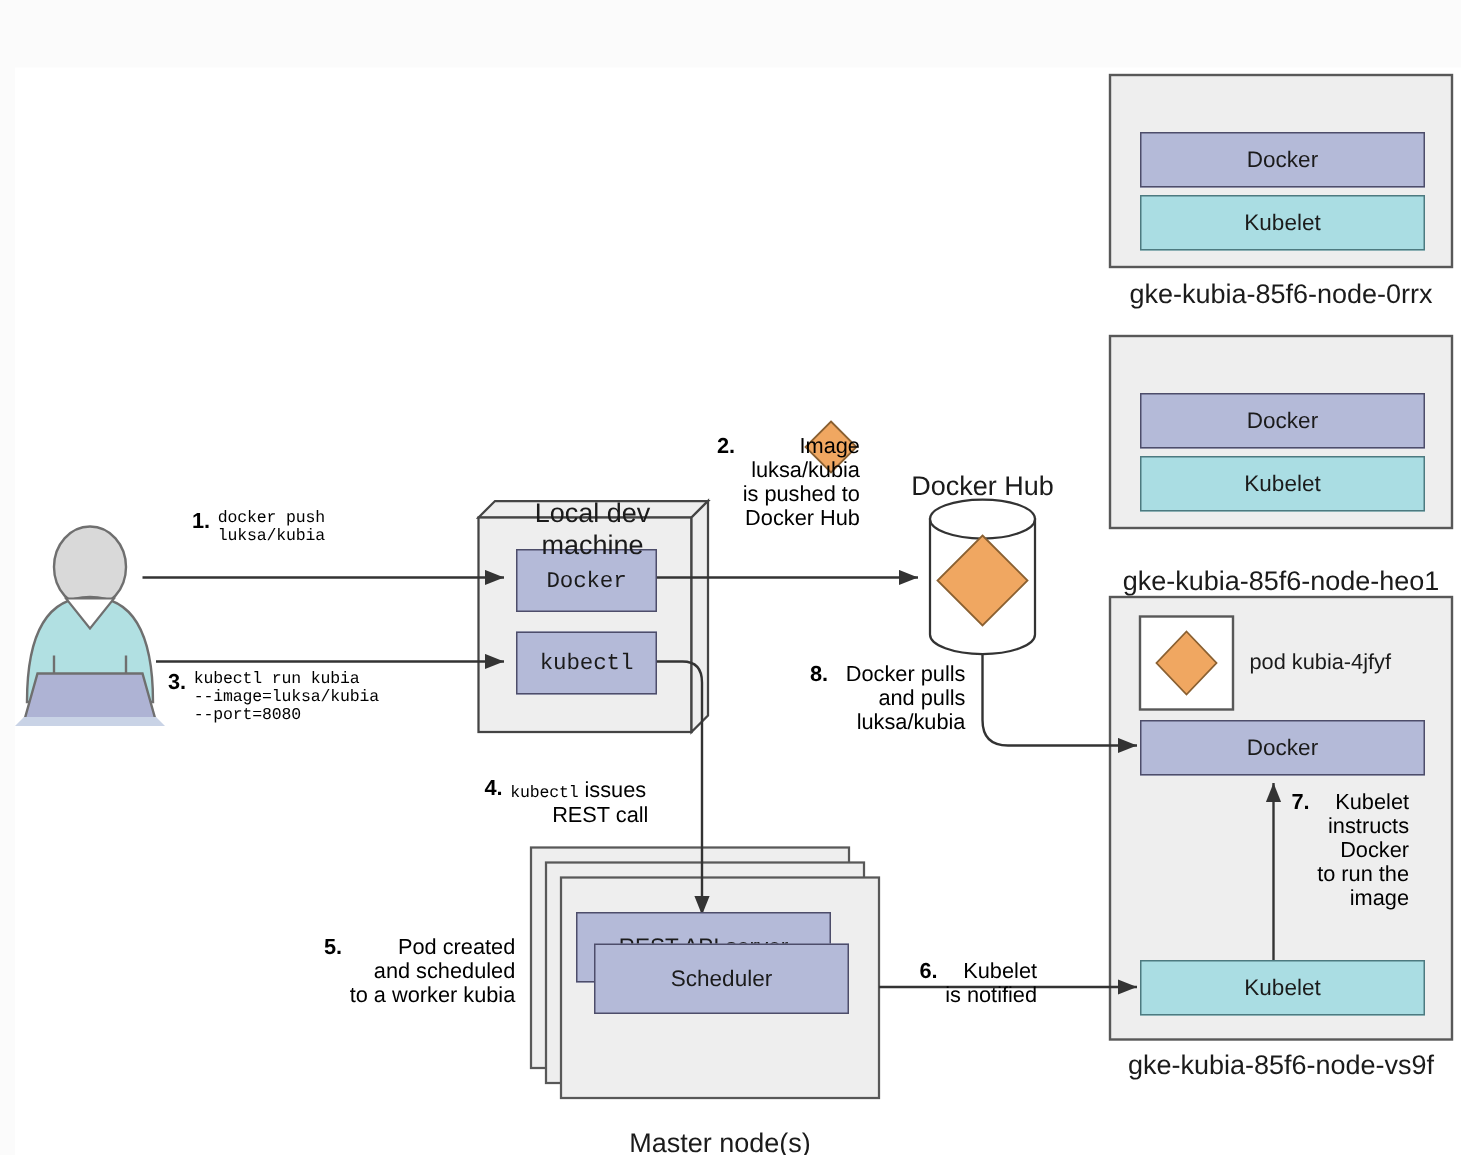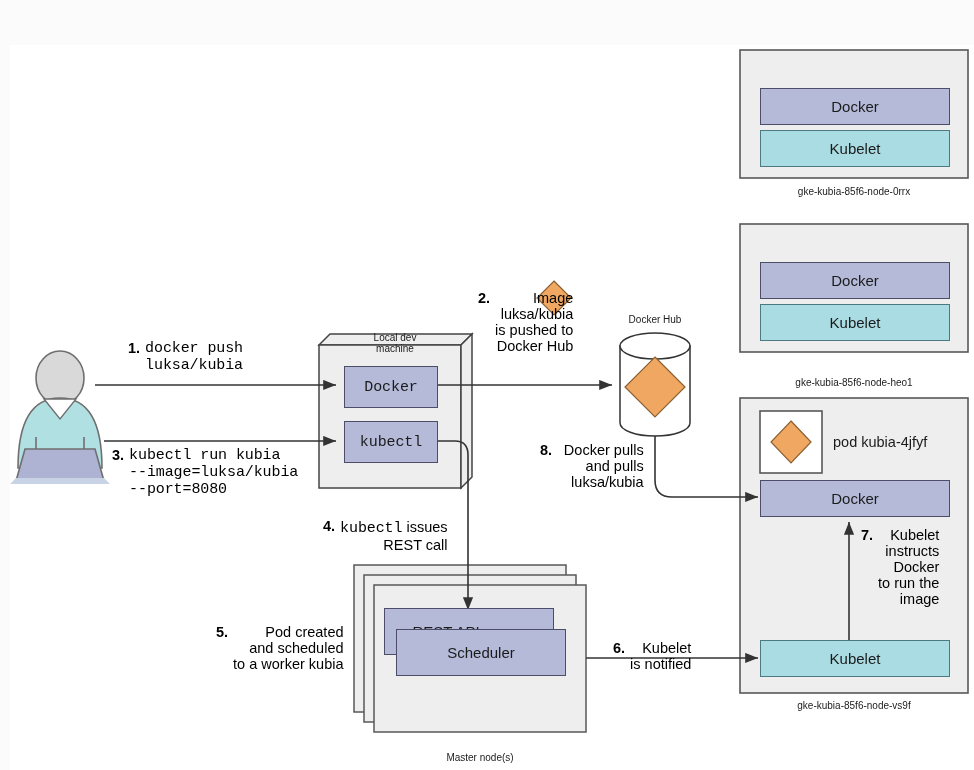--- a/index.html
+++ b/index.html
@@ -20,29 +20,29 @@
     position:absolute;left:0;top:0;width:974px;height:770px;
     pointer-events:none;
   }
   .lbl{
     position:absolute;
     color:#1b1b1b;
     line-height:1.28;
     white-space:pre;
   }
   .sans{font-family:"Liberation Sans", sans-serif;font-size:14.5px;text-align:right;}
-  .mono{font-family:"Liberation Mono", monospace;font-size:15px;letter-spacing:-0.1px;}
+  .mono{font-family:"Liberation Mono", monospace;font-size:11px;letter-spacing:-0.1px;}
   .num{font-family:"Liberation Sans", sans-serif;font-weight:bold;font-size:14.5px;}
   .boxtext{
     position:absolute;display:flex;align-items:center;justify-content:center;
     font-size:15px;color:#1b1b1b;
   }
   .nodecap{
     position:absolute;font-family:"Liberation Sans", sans-serif;
-    font-size:10px;color:#1b1b1b;text-align:center;white-space:nowrap;
+    font-size:18px;color:#1b1b1b;text-align:center;white-space:nowrap;
   }
   .step{position:absolute;display:flex;align-items:flex-start;}
   .step .num{margin-right:5px;}
   .step .body{display:flex;flex-direction:column;}
 </style>
 </head>
 <body>
 
 <div id="canvas">
 

